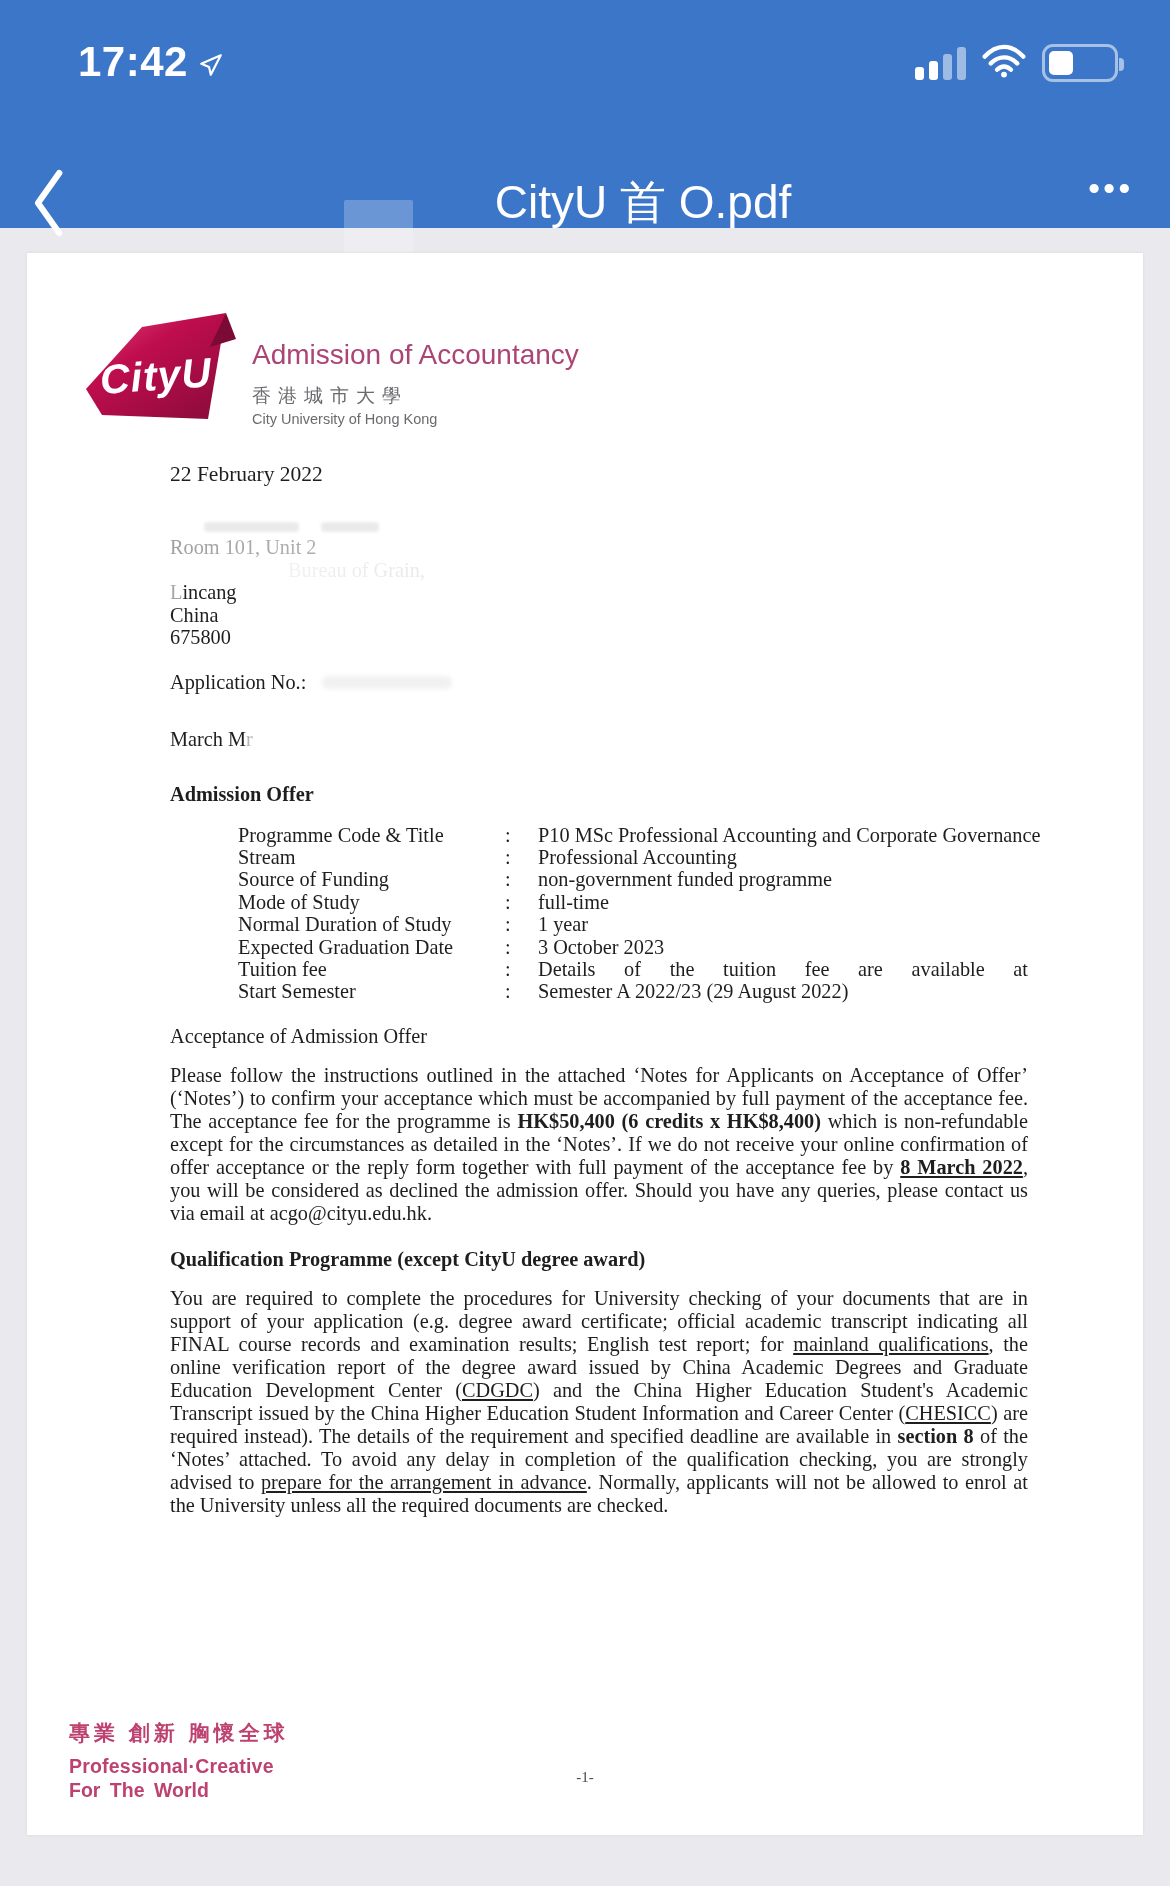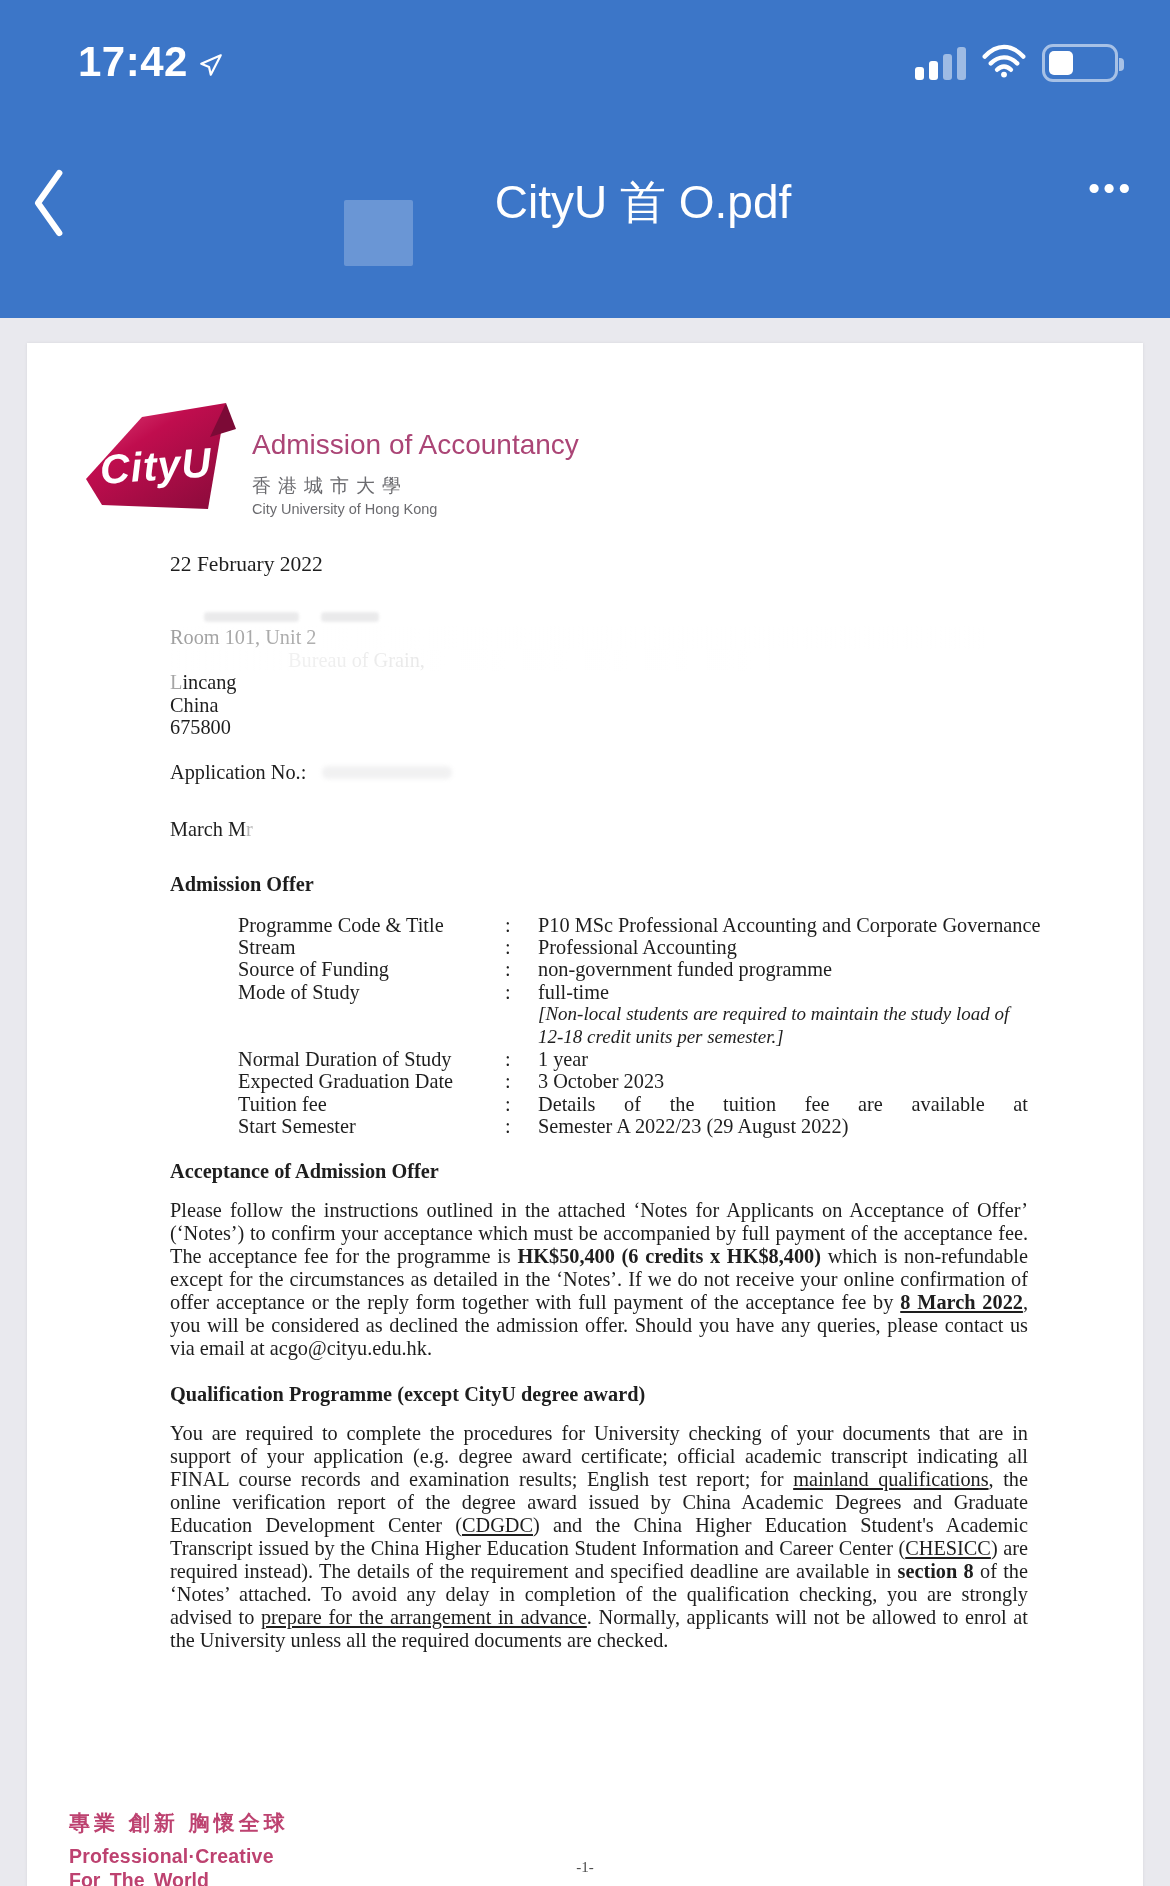--- a/index.html
+++ b/index.html
@@ -4,21 +4,21 @@
 <style>
   * { box-sizing: border-box; }
   html,body { margin:0; padding:0; }
   body {
     width:1170px; height:1886px; overflow:hidden;
     background:#e9e9ee;
     font-family:"Liberation Sans","DejaVu Sans",sans-serif;
   }
   
   .top-chrome {
-    position:relative; width:1170px; height:318px;
+    position:relative; width:1170px; height:228px;
     background:#3c76c8; color:#fff;
   }
   .status-time {
     position:absolute; left:78px; top:36px;
     font-size:42px; font-weight:bold; letter-spacing:0.5px;
     display:flex; align-items:center; gap:10px;
   }
   .loc-icon { margin-top:4px; }
   .status-icons {
     position:absolute; right:52px; top:44px;
@@ -92,21 +92,21 @@
   .salutation .faded-frag { color:#b5b5b5; }
   .h-bold { margin-top:32px; font-weight:bold; }
   .intro { margin-top:14px; }
   
   .prog { margin:18px 0 0 68px; line-height:22.4px; }
   .prog-row { display:grid; grid-template-columns:267px 33px 490px; }
   .prog-val { white-space:nowrap; }
   .prog-note { font-style:italic; font-size:19px; line-height:22.4px; }
   .just-full { text-align:justify; text-align-last:justify; white-space:normal; }
   
-  .sec-head { margin-top:22px; font-weight:bold; }
+  .sec-head { margin-top:22px; font-weight:normal; }
   .sec-head2 { margin-top:23px; font-weight:bold; }
   .para { margin-top:16px; text-align:justify; }
   
   .page-footer { position:absolute; left:42px; top:1466px;
     font-family:"Liberation Sans","DejaVu Sans",sans-serif; color:#bd4270; font-weight:bold; }
   .slogan-zh { font-size:21px; letter-spacing:4px; }
   .slogan-en1 { margin-top:8px; font-size:19.5px; letter-spacing:0.2px; }
   .slogan-en2 { margin-top:1px; font-size:19.5px; word-spacing:4px; }
   .page-num { position:absolute; left:0; right:0; top:1516px; text-align:center;
     font-size:15px; color:#4a4a4a; }
@@ -215,25 +215,20 @@
           <span>Source of Funding</span>
             <span>:</span>
             <span class="prog-val">non-government funded programme</span>
         </div>
         <div class="prog-row">
           <span>Mode of Study</span>
             <span>:</span>
             <span class="prog-val">full-time</span>
         </div>
         <div class="prog-row">
-          <span></span>
-            <span></span>
-            <span class="prog-note">[Non-local students are required to maintain the study load of 12-18 credit units per semester.]</span>
-        </div>
-        <div class="prog-row">
           <span>Normal Duration of Study</span>
             <span>:</span>
             <span class="prog-val">1 year</span>
         </div>
         <div class="prog-row">
           <span>Expected Graduation Date</span>
             <span>:</span>
             <span class="prog-val">3 October 2023</span>
         </div>
         <div class="prog-row">

